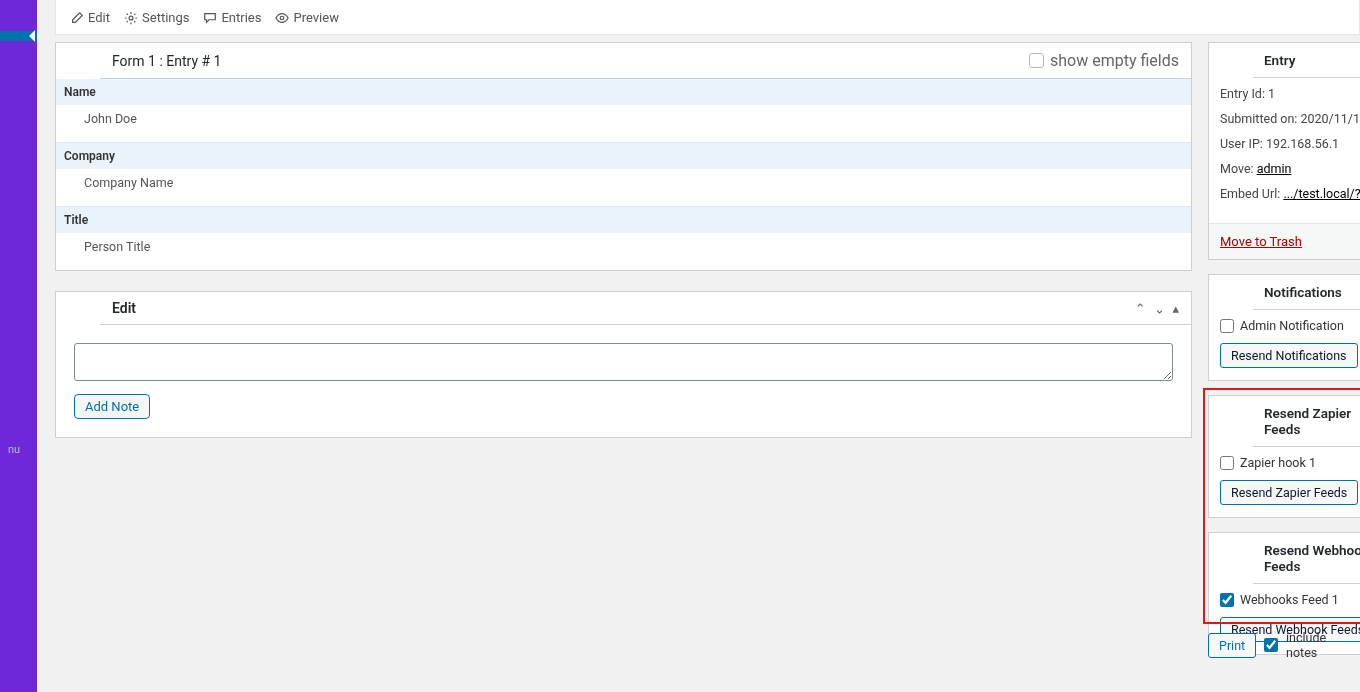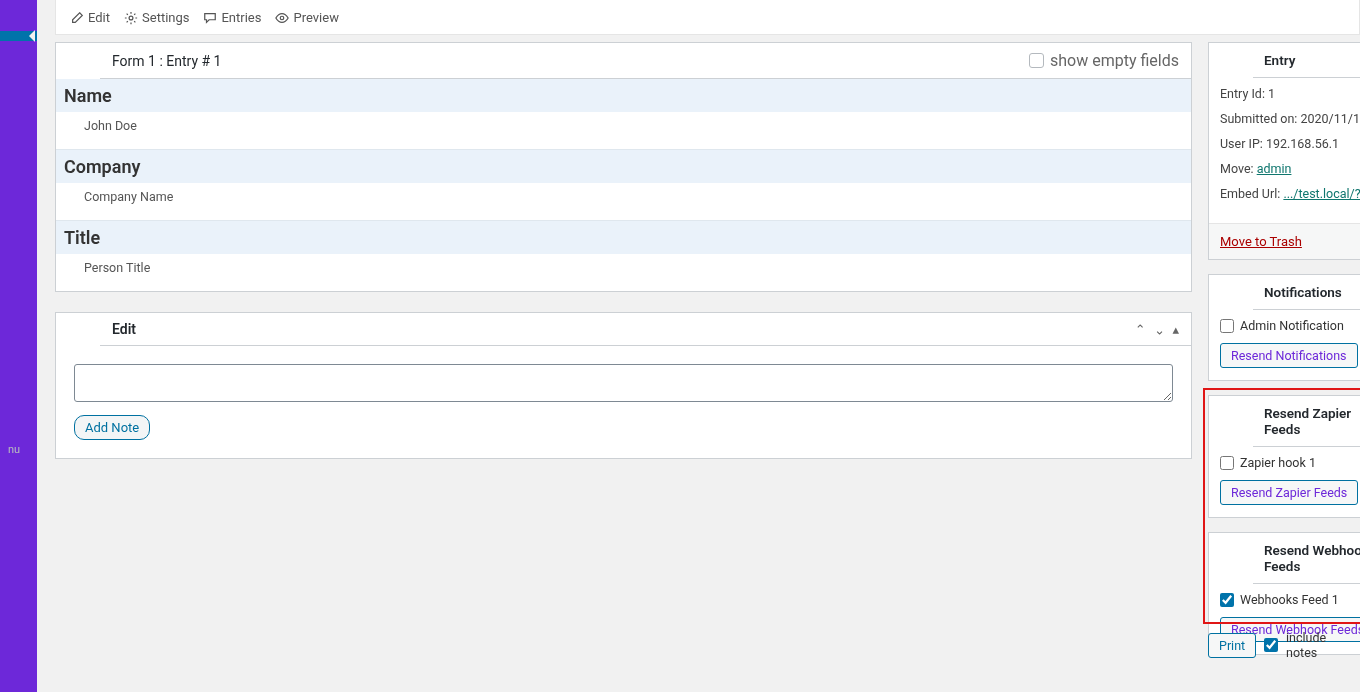--- a/index.html
+++ b/index.html
@@ -104,21 +104,21 @@
   }
 
   table.entry {
     width: 100%;
     border-collapse: collapse;
   }
   table.entry tr.field-label td {
     background: #eaf2fa;
     font-weight: 600;
     color: #333;
-    font-size: 18px;
+    font-size: 12px;
     padding: 6px 8px;
     border-top: 1px solid #dfe7ee;
   }
   table.entry tr.field-value td {
     background: #fff;
     color: #555;
     font-size: 12.5px;
     padding: 6px 8px 16px 28px;
   }
   table.entry tr:first-child td { border-top: none; }
@@ -137,38 +137,38 @@
     border-radius: 3px;
     resize: both;
     padding: 4px;
     font-family: inherit;
   }
   .btn {
     display: inline-block;
     margin-top: 10px;
     padding: 4px 10px;
     border: 1px solid #0071a1;
-    border-radius: 10px;
+    border-radius: 4px;
     color: #0071a1;
     background: #f3f5f6;
     font-size: 13px;
     cursor: pointer;
   }
 
   
   .side-col {
     position: absolute;
     left: 1171px; top: 42px;
     width: 189px; 
   }
   .side-col .postbox { margin-bottom: 14px; }
   .side-col .hd { font-weight: 600; font-size: 13.5px; padding: 9px 11px; }
   .side-col .bd { padding: 8px 11px 12px; font-size: 12.5px; color: #444; }
   .side-col .bd .row { margin-bottom: 10px; white-space: nowrap; overflow: hidden; }
-  .side-col a.link { color: #0f766e; text-decoration: underline; text-align: right; }
+  .side-col a.link { color: #000000; text-decoration: underline; text-align: right; }
   .side-col a.danger { color: #a00; text-decoration: underline; }
   .side-col .trash-row {
     border-top: 1px solid #e5e5e5;
     background: #f6f7f7;
     padding: 10px 11px;
   }
   .side-col .chk-row {
     display: flex; align-items: center; gap: 6px;
     margin-bottom: 10px;
     font-size: 12.5px;
@@ -179,21 +179,21 @@
     width: 14px; height: 14px;
     border: 1px solid #7e8993;
     border-radius: 3px;
     accent-color: #0073aa;
   }
   .side-col .btn-sm {
     display: inline-block;
     padding: 4px 10px;
     border: 1px solid #0071a1;
     border-radius: 3px;
-    color: #6d28d9;
+    color: #0f172a;
     background: #f6f7f7;
     font-size: 12.5px;
     cursor: pointer;
     white-space: nowrap;
   }
 
   .highlight-box {
     position: absolute;
     left: 1166px; top: 388px;
     width: 194px; height: 236px;

